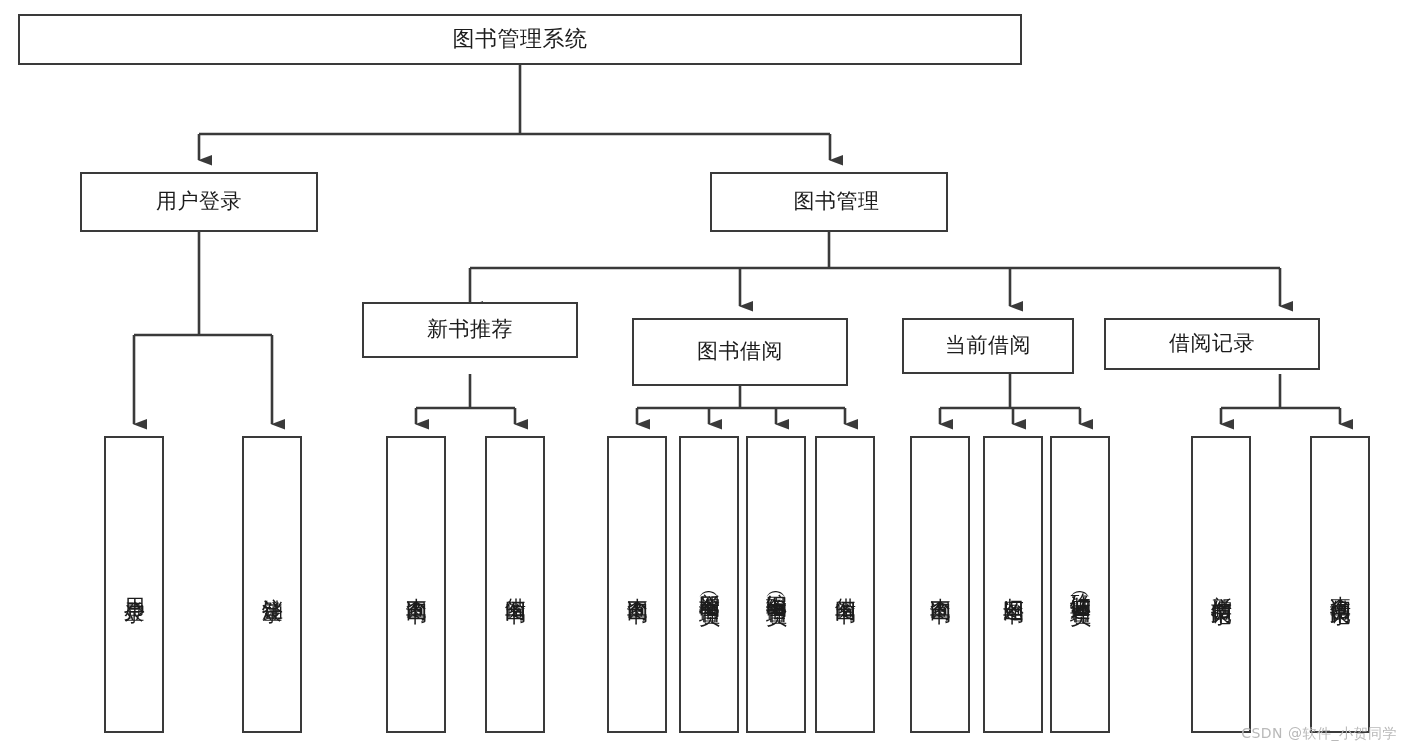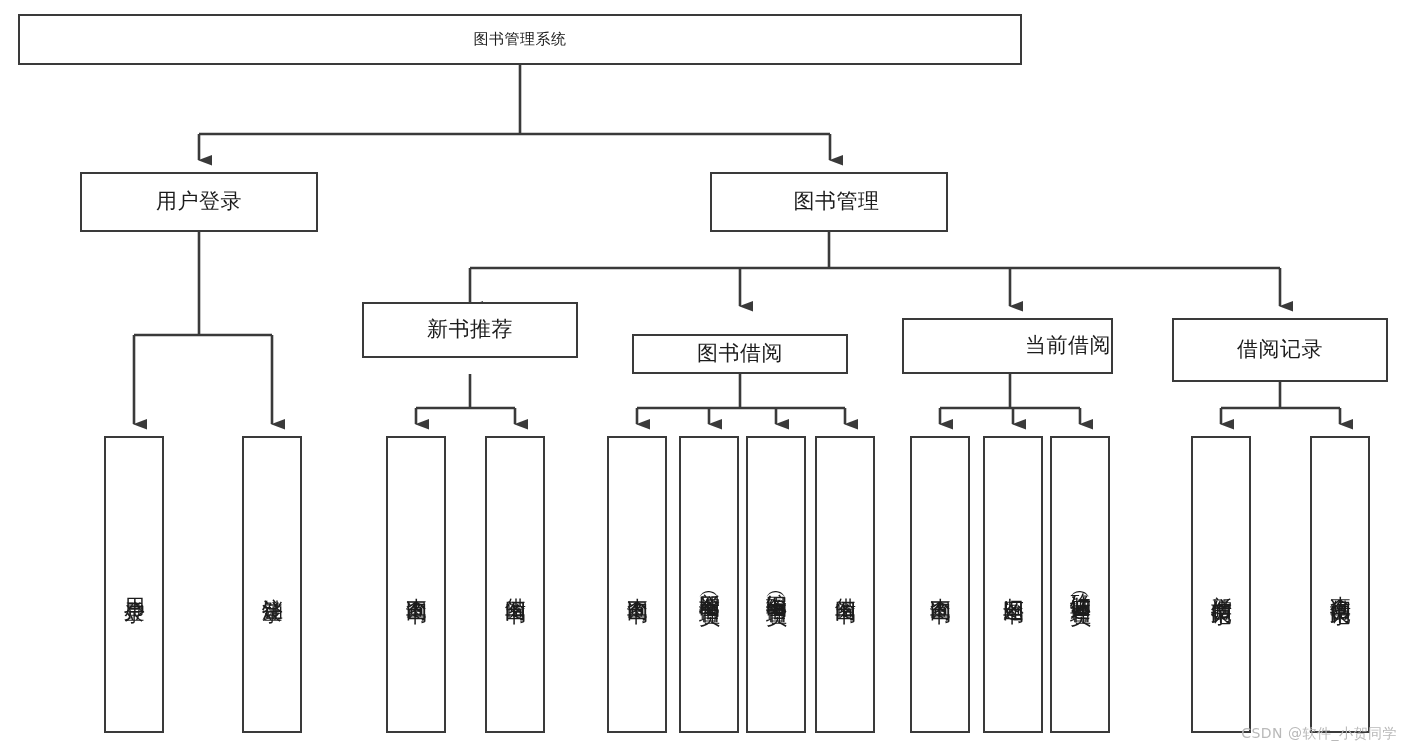--- a/index.html
+++ b/index.html
@@ -45,21 +45,21 @@
     letter-spacing: 0.5px;
     white-space: nowrap;
   }
   .node.horizontal .node-label {
     font-size: 21px;
   }
   .node.root {
     border-width: 2px;
   }
   .node.root .node-label {
-    font-size: 15px;
+    font-size: 22px;
   }
   .node.vertical {
     align-items: center;
     justify-content: center;
     padding: 6px 0;
   }
   .node.vertical .node-label {
     writing-mode: vertical-rl;
     text-orientation: upright;
     font-size: 21px;
@@ -144,29 +144,29 @@
   </div>
 
   <div class="node horizontal" style="left:710px; top:172px; width:238px; height:60px;padding-left:15px;">
     <span class="node-label">图书管理</span>
   </div>
 
   <div class="node horizontal" style="left:362px; top:302px; width:216px; height:56px;">
     <span class="node-label">新书推荐</span>
   </div>
 
-  <div class="node horizontal" style="left:632px; top:318px; width:216px; height:40px;margin-top:16px;">
+  <div class="node horizontal" style="left:632px; top:318px; width:216px; height:68px;">
     <span class="node-label">图书借阅</span>
   </div>
 
-  <div class="node horizontal" style="left:902px; top:318px; width:211px; height:56px;justify-content:flex-end;">
+  <div class="node horizontal" style="left:902px; top:318px; width:172px; height:56px;">
     <span class="node-label">当前借阅</span>
   </div>
 
-  <div class="node horizontal" style="left:1172px; top:318px; width:216px; height:64px;">
+  <div class="node horizontal" style="left:1104px; top:318px; width:216px; height:52px;">
     <span class="node-label">借阅记录</span>
   </div>
 
   <div class="node vertical" style="left:104px; top:436px; width:60px; height:297px;">
     <span class="node-label">用户登录</span>
   </div>
 
   <div class="node vertical" style="left:242px; top:436px; width:60px; height:297px;">
     <span class="node-label">注销登录</span>
   </div>

